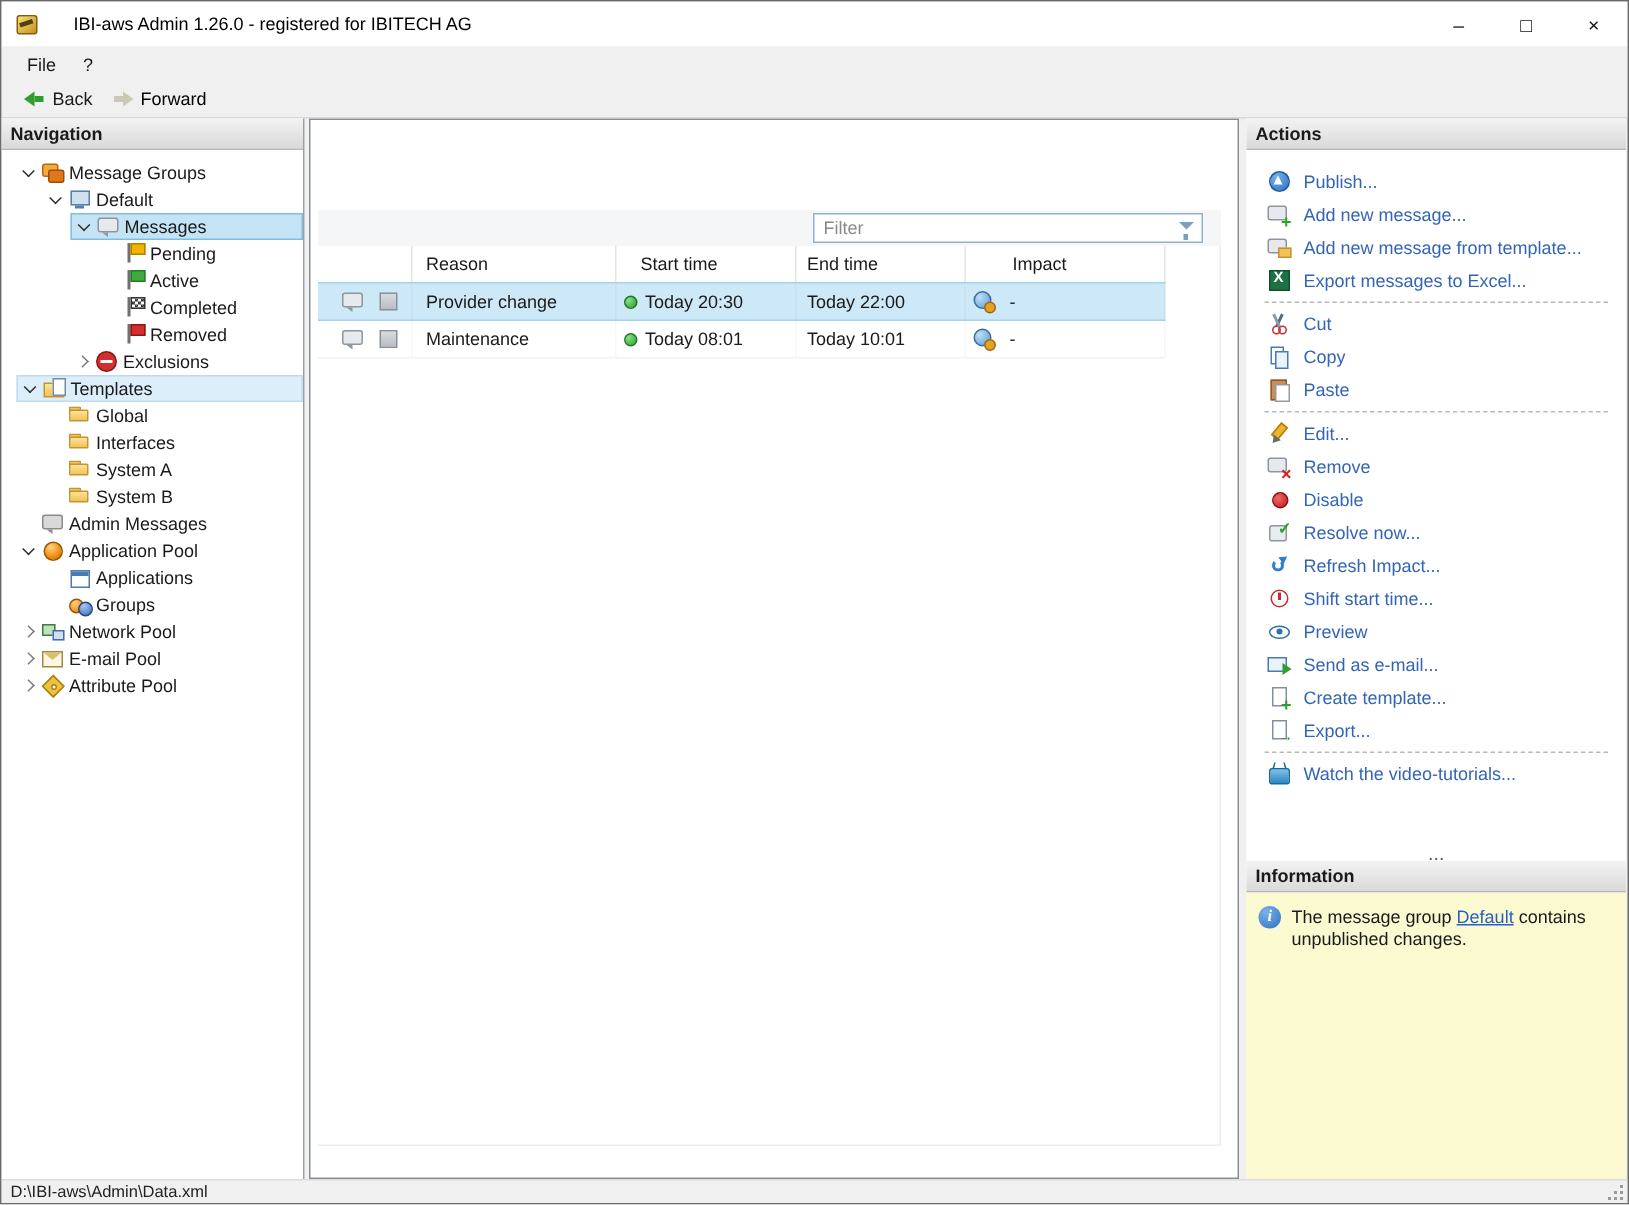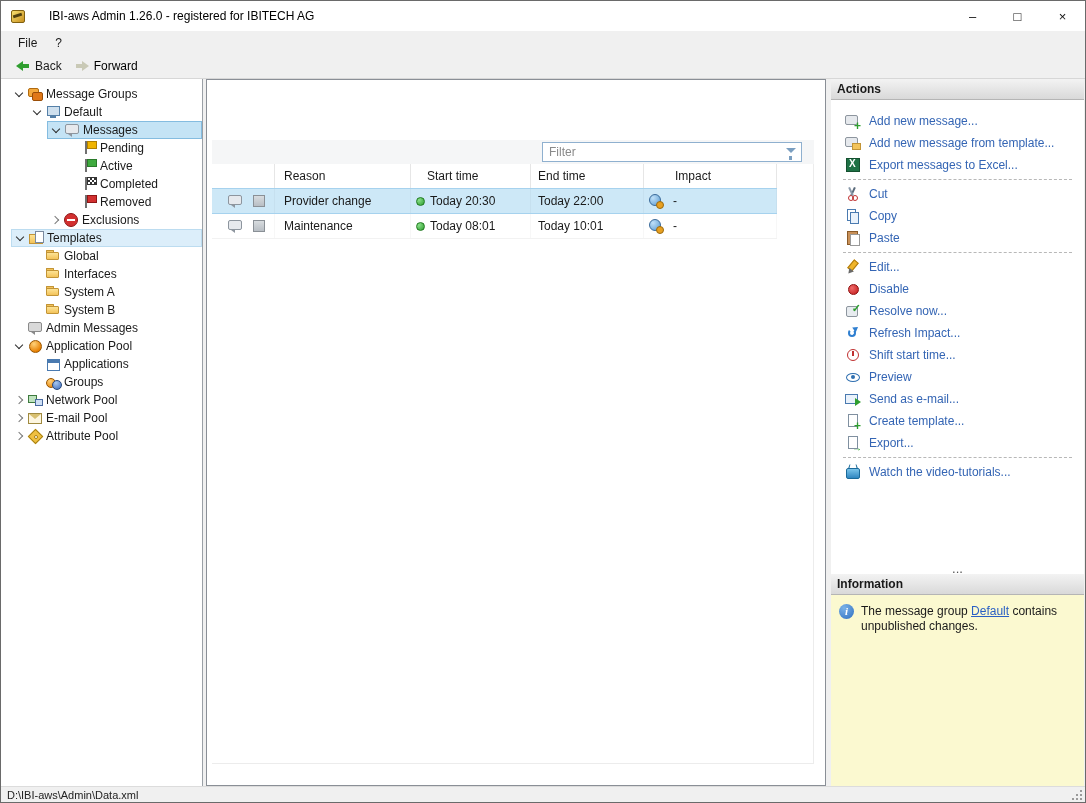--- a/index.html
+++ b/index.html
@@ -202,20 +202,21 @@
       <span class="ico i-back"></span>
       <span>Back</span>
     </span>
     <span class="tool-btn disabled">
       <span class="ico i-forward"></span>
       <span>Forward</span>
     </span>
   </div>
 
   <div class="nav-panel">
+    <div class="panel-header">Navigation</div>
     <div class="tree">
 
       <div class="tree-row">
         <span class="indent" style="width:10px"></span>
         <div class="rowbody">
           <span class="chevbox">
               <i class="chev down"></i>
             </span>
           <span class="ico i-msggroups"></span>
           <span class="tlabel">Message Groups</span>
@@ -464,20 +465,24 @@
         </span>
       </div>
     </div>
   </div>
 
   <div class="actions-panel">
     <div class="panel-header">Actions</div>
     <div class="actions-body">
 
       <div class="action-item">
+        <span class="ico i-publish"></span>
+        <span class="alabel">Publish...</span>
+      </div>
+      <div class="action-item">
         <span class="ico i-addmsg"></span>
         <span class="alabel">Add new message...</span>
       </div>
       <div class="action-item">
         <span class="ico i-addtpl"></span>
         <span class="alabel">Add new message from template...</span>
       </div>
       <div class="action-item">
         <span class="ico i-excel"></span>
         <span class="alabel">Export messages to Excel...</span>
@@ -499,20 +504,24 @@
       <div class="action-item">
         <span class="ico i-paste"></span>
         <span class="alabel">Paste</span>
       </div>
 
       <div class="action-sep"></div>
 
       <div class="action-item">
         <span class="ico i-edit"></span>
         <span class="alabel">Edit...</span>
+      </div>
+      <div class="action-item">
+        <span class="ico i-removemsg"></span>
+        <span class="alabel">Remove</span>
       </div>
       <div class="action-item">
         <span class="ico i-disable"></span>
         <span class="alabel">Disable</span>
       </div>
       <div class="action-item">
         <span class="ico i-resolve"></span>
         <span class="alabel">Resolve now...</span>
       </div>
       <div class="action-item">

